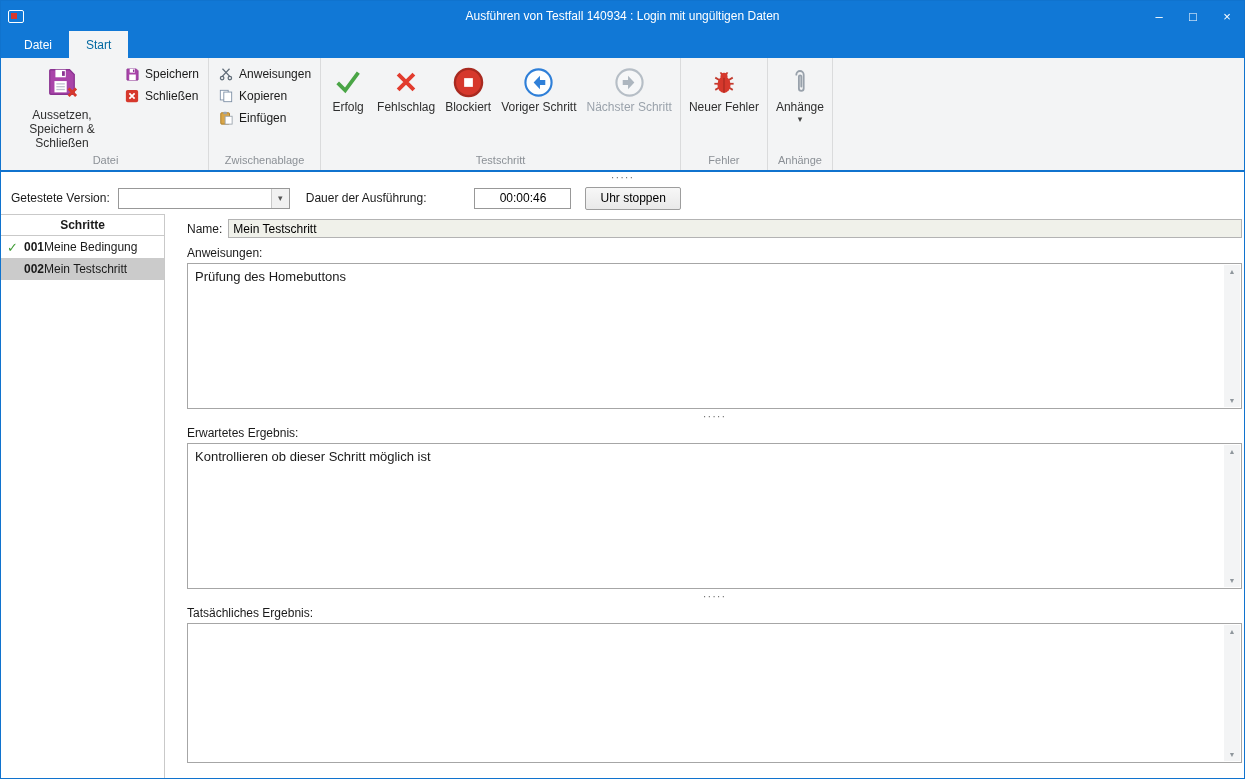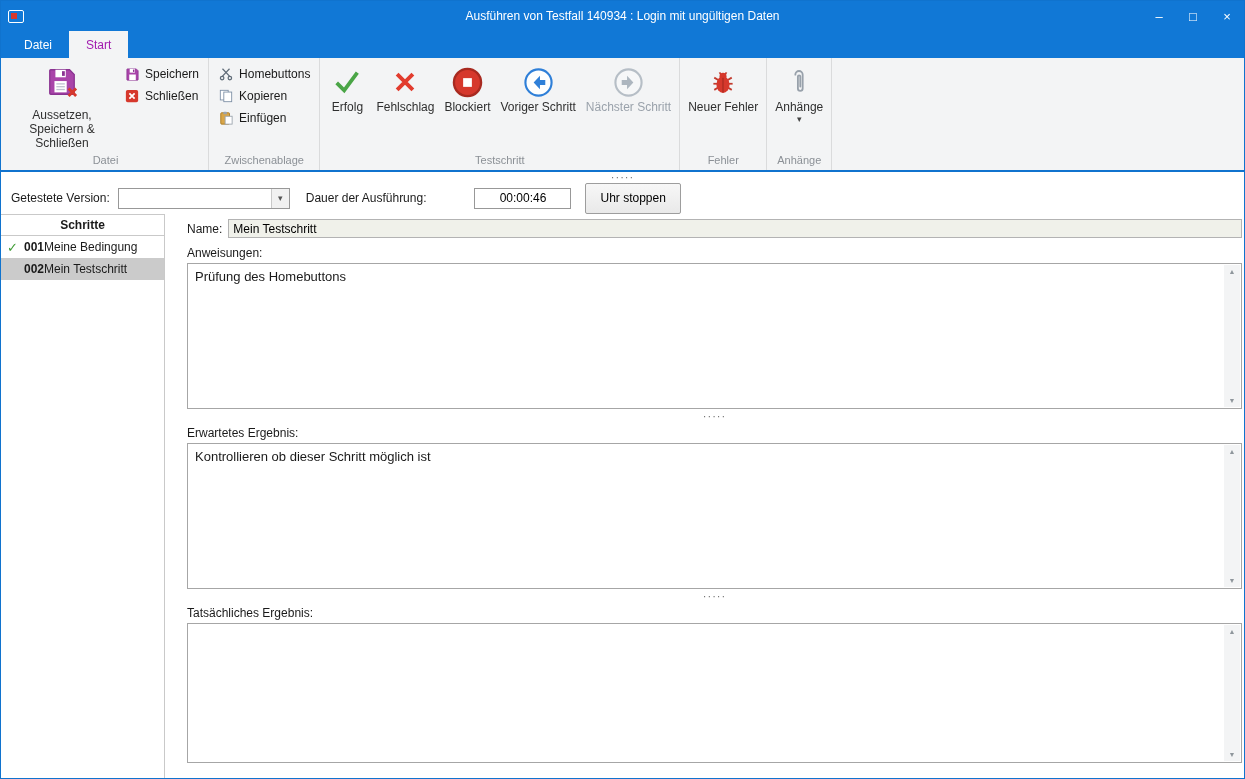--- a/index.html
+++ b/index.html
@@ -15,21 +15,21 @@
   .titlebar { flex:0 0 30px; background:#1178d6; display:flex; align-items:center; color:#fff; position:relative; }
   .app-icon { width:16px; height:13px; margin-left:7px; border:1px solid #fff; border-radius:2px; position:relative; z-index:1; }
   .app-icon::after { content:""; position:absolute; left:2px; top:2px; width:6px; height:6px; background:#d6382c; }
   .titlebar .title { position:absolute; left:0; right:0; text-align:center; font-size:12px; }
   .win-controls { margin-left:auto; display:flex; z-index:1; }
   .wc { width:34px; height:30px; display:flex; align-items:center; justify-content:center; font-size:13px; }
 
   
   .tabrow { flex:0 0 27px; background:#1178d6; display:flex; align-items:stretch; padding-left:6px; }
   .tab { display:flex; align-items:center; padding:0 17px; color:#fff; }
-  .tab.active { background:#f3f4f5; color:#a21caf; }
+  .tab.active { background:#f3f4f5; color:#0369a1; }
 
   
   .ribbon { flex:0 0 103px; background:#f3f4f5; border-bottom:2px solid #1073ce; display:flex; align-items:stretch; padding-left:2px; }
   .rgroup { display:flex; flex-direction:column; border-right:1px solid #dadbdc; padding:2px 3px 0 3px; }
   .rgroup-content { flex:1; display:flex; align-items:flex-start; }
   .rgroup-label { flex:0 0 18px; text-align:center; color:#8b9096; font-size:11px; line-height:16px; }
   .rbtn { display:flex; flex-direction:column; align-items:center; padding:3px 5px 2px; border-radius:2px; color:#2f2f2f; text-align:center; line-height:1.15; }
   .rbtn .ric { height:38px; display:flex; align-items:center; justify-content:center; }
   .rbtn.big { min-width:48px; }
   .rbtn.wide { width:112px;gap:8px; }
@@ -41,21 +41,21 @@
 
   .ribbon-dots { flex:0 0 10px; display:flex; align-items:center; justify-content:center; color:#707070; font-size:11px; letter-spacing:1px; line-height:6px; }
 
   
   .toolbar { flex:0 0 32px; display:flex; align-items:center; padding:0 10px; background:#fff; }
   .combo { width:172px; height:21px; border:1px solid #989898; display:flex; margin-left:8px; background:#fff; }
   .combo input { flex:1; min-width:0; border:0; outline:0; padding:0 4px; font:inherit; }
   .combo .dd { width:18px; border-left:1px solid #c9c9c9; background:#f1f1f1; display:flex; align-items:center; justify-content:center; color:#555; font-size:9px; }
   .dauer-lbl { margin-left:16px; }
   .time-input { margin-left:48px; width:97px; height:21px; border:1px solid #989898; text-align:center; font:inherit; padding:4px; }
-  .stop-btn { margin-left:14px; height:31px; padding:0 14px; border:1px solid #9d9d9d; background:linear-gradient(#f7f7f7,#e9e9e9); border-radius:2px; font:inherit; }
+  .stop-btn { margin-left:14px; height:23px; padding:0 14px; border:1px solid #9d9d9d; background:linear-gradient(#f7f7f7,#e9e9e9); border-radius:2px; font:inherit; }
 
   
   .main { flex:1; display:flex; min-height:0; }
   .sidebar { flex:0 0 164px; border-top:1px solid #c9c9c9; border-right:1px solid #c9c9c9; display:flex; flex-direction:column; background:#fff; }
   .sb-header { flex:0 0 21px; border-bottom:1px solid #c9c9c9; display:flex; align-items:center; justify-content:center; font-weight:bold; }
   .sb-item { flex:0 0 22px; display:flex; align-items:center; padding-left:6px; }
   .sb-item .chk { width:17px; color:#3f9c35; font-weight:bold; font-size:13px; }
   .sb-item .num { font-weight:bold; }
   .sb-item.selected { background:#cbcbcb; }
 
@@ -143,21 +143,21 @@
             <span class="ric-s">
               <svg viewBox="0 0 16 16" width="14" height="14">
                 <g stroke="#5f6b77" stroke-width="1.4" fill="none">
                   <line x1="4" y1="2" x2="12.5" y2="11"></line>
                     <line x1="12" y1="2" x2="3.5" y2="11"></line>
                   <circle cx="3.6" cy="12.6" r="2"></circle>
                     <circle cx="12.4" cy="12.6" r="2"></circle>
                 </g>
               </svg>
             </span>
-            <span>Homebuttons</span>
+            <span>Anweisungen</span>
           </div>
           <div class="rsmall">
             <span class="ric-s">
               <svg viewBox="0 0 16 16" width="14" height="14">
                 <rect x="1.5" y="1.5" width="9" height="11" fill="#fff" stroke="#7d8fa5"></rect>
                 <rect x="5.5" y="3.5" width="9" height="11" fill="#fff" stroke="#7d8fa5"></rect>
               </svg>
             </span>
             <span>Kopieren</span>
           </div>

